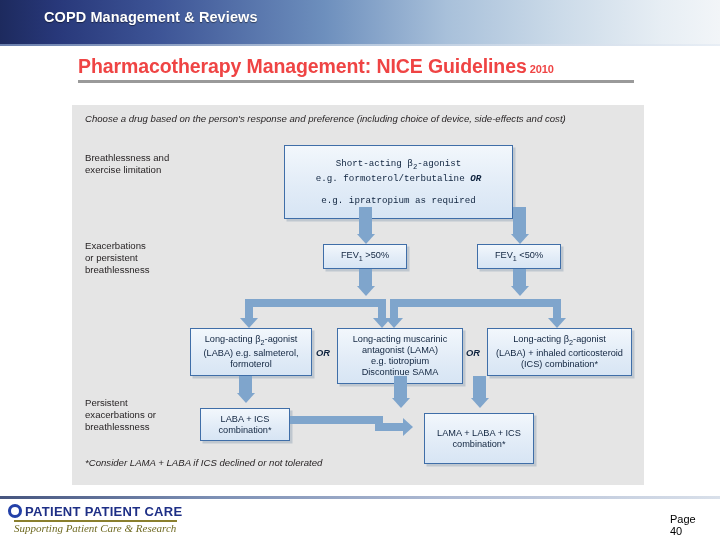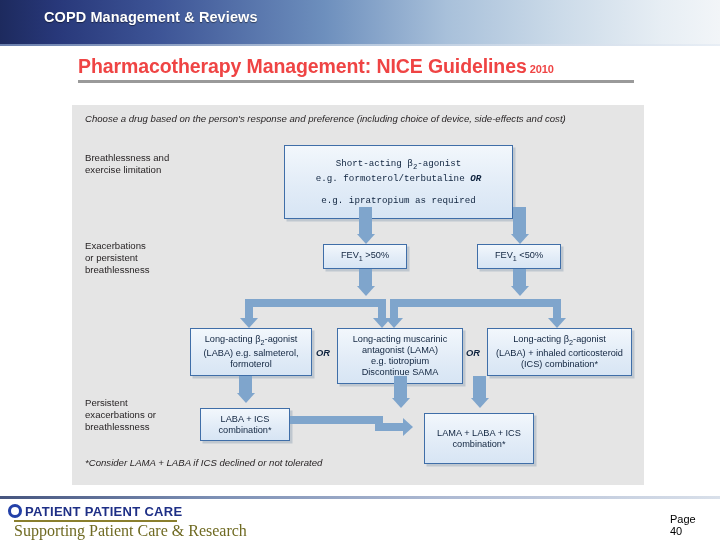--- a/index.html
+++ b/index.html
@@ -194,21 +194,22 @@
   #logo-underline {
     position: absolute;
     left: 6px; top: 17px;
     width: 163px; height: 1.5px;
     background: #8a7f2e;
   }
   #logo-tagline {
     position: absolute;
     left: 6px; top: 19px;
     font-family: "Liberation Serif", serif;
-    font-size: 16px;
+    font-style: italic;
+    font-size: 11px;
     color: #6f6a22;
     white-space: nowrap;
   }
   #page-number {
     position: absolute;
     left: 670px; top: 513px;
     font-size: 11px;
     color: #000000;
     line-height: 12px;
     text-align: left;

